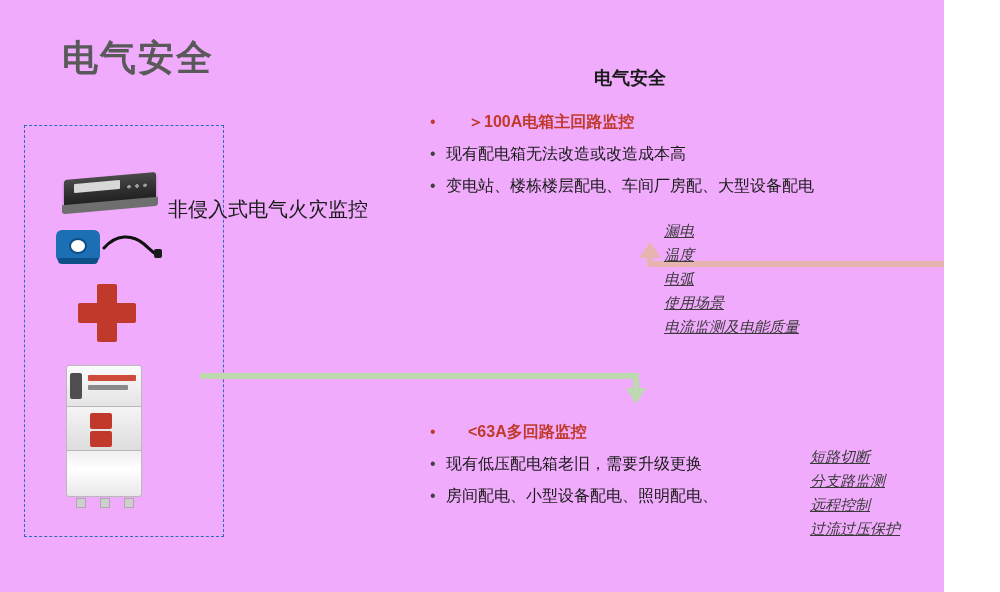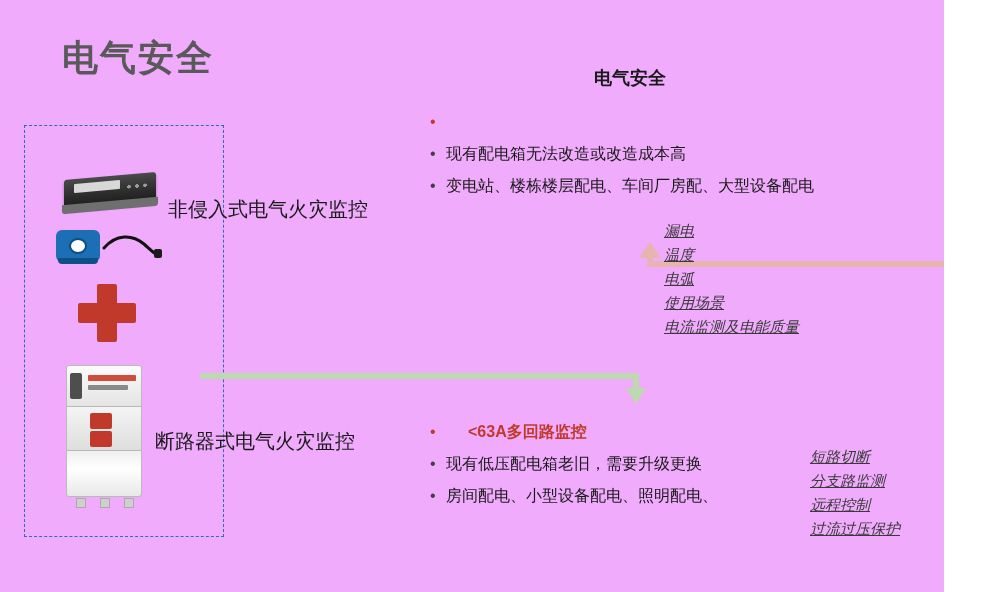--- a/index.html
+++ b/index.html
@@ -348,35 +348,35 @@
     <div class="label2"></div>
     <div class="mid"></div>
     <div class="switch1"></div>
     <div class="switch2"></div>
     <div class="bottom"></div>
     <div class="pin" style="left:16px;"></div>
     <div class="pin" style="left:40px;"></div>
     <div class="pin" style="left:64px;"></div>
   </div>
 
-  <div class="caption caption-2">断路器式电气火灾监控</div>
 
   <svg class="arrow-red" viewBox="0 0 316 36">
     <path d="M312,22 L14,22 L14,6" stroke="#e8b4b0" stroke-width="6" fill="none"></path>
     <path d="M14,0 L25,16 L3,16 Z" fill="#e8b4b0"></path>
   </svg>
 
   <svg class="arrow-green" viewBox="0 0 450 36">
     <path d="M4,6 L440,6 L440,26" stroke="#bcd9b0" stroke-width="6" fill="none"></path>
     <path d="M440,34 L430,18 L450,18 Z" fill="#bcd9b0"></path>
   </svg>
 
   <div class="bullets bullets-top">
     <div class="bullet-row">
       <span class="bullet-dot">•</span>
+      <span class="bullet-text red">＞100A电箱主回路监控</span>
     </div>
     <div class="bullet-row">
       <span class="bullet-dot gray">•</span>
       <span class="bullet-text">现有配电箱无法改造或改造成本高</span>
     </div>
     <div class="bullet-row">
       <span class="bullet-dot gray">•</span>
       <span class="bullet-text">变电站、楼栋楼层配电、车间厂房配、大型设备配电</span>
     </div>
   </div>

